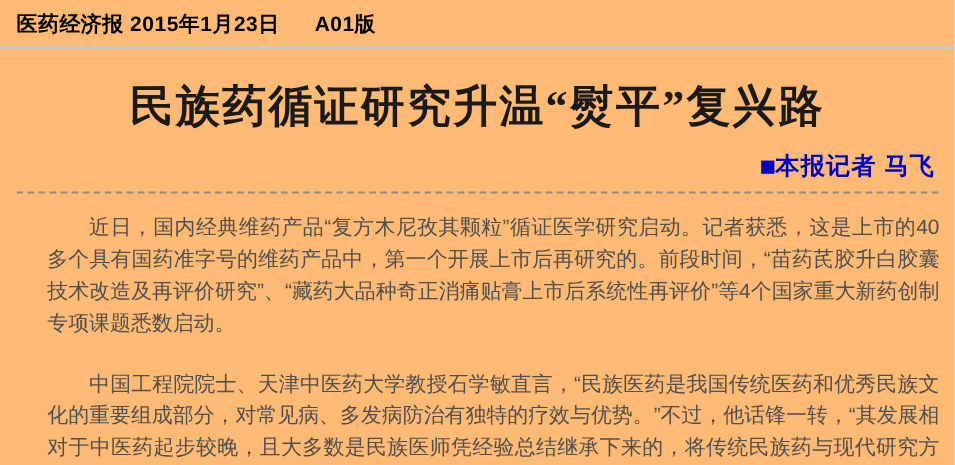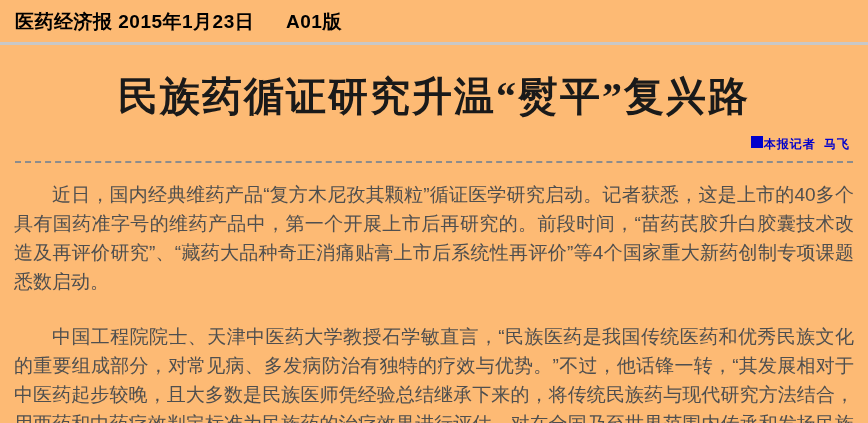--- a/index.html
+++ b/index.html
@@ -41,25 +41,24 @@
     font-family: "Liberation Serif", "DejaVu Serif", serif;
     font-size: 40px;
     font-weight: bold;
     color: #1a1a1a;
     letter-spacing: 2px;
   }
   
   .byline {
     margin: 12px 18px 0 0;
     text-align: right;
-    font-size: 12px;
+    font-size: 22px;
     font-weight: bold;
     color: var(--accent, #0000cc);
     letter-spacing: 1px;
-    font-family: Liberation Mono, monospace;
   }
   .byline-square {
     display: inline-block;
     width: 12px;
     height: 12px;
     background: var(--accent, #0000cc);
     vertical-align: baseline;
     margin-right: 1px;
   }
   
@@ -72,20 +71,21 @@
   .article-body {
     margin: 17px 14px 0 14px;
     font-size: 19px;
     line-height: 29px;
     color: var(--body-text, #4f4f4f);
     text-align: justify;
   }
   .article-body p {
     text-indent: 2em;
     margin-bottom: 26px;
+    margin-left: 29px;
   }
 </style>
 </head>
 <body>
 
 <div class="page">
 
   <div class="masthead">
     <span>医药经济报</span>
     <span> </span>

